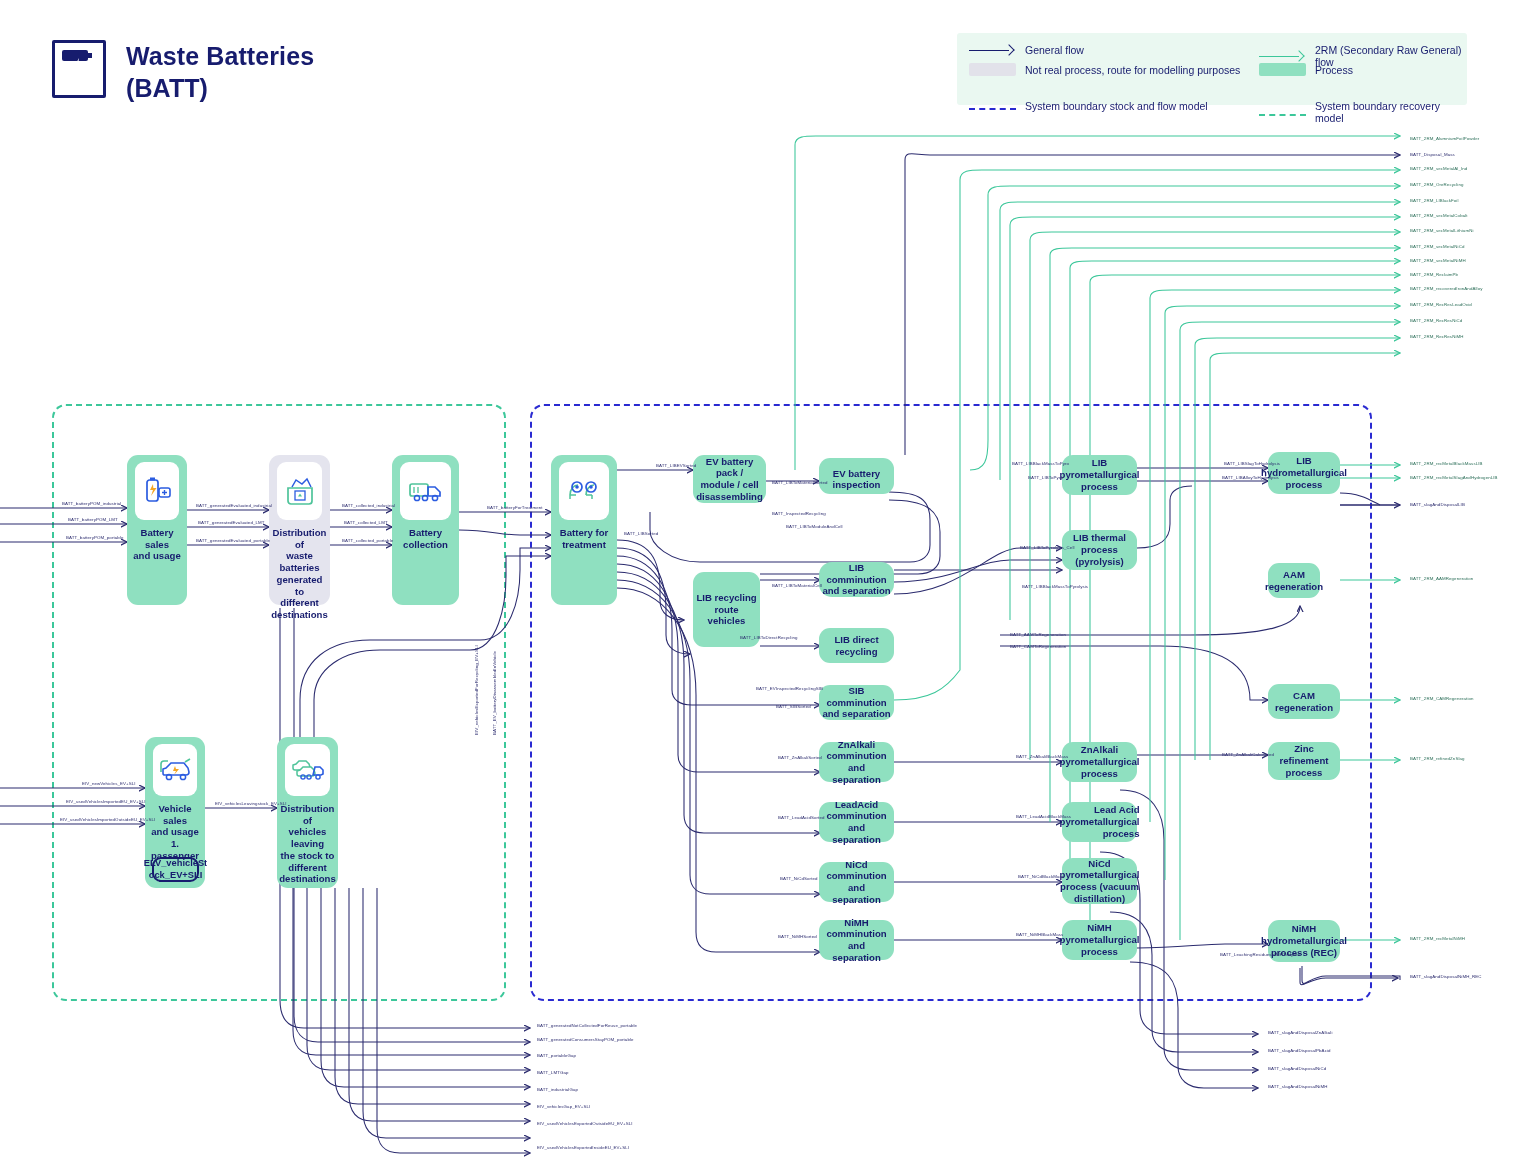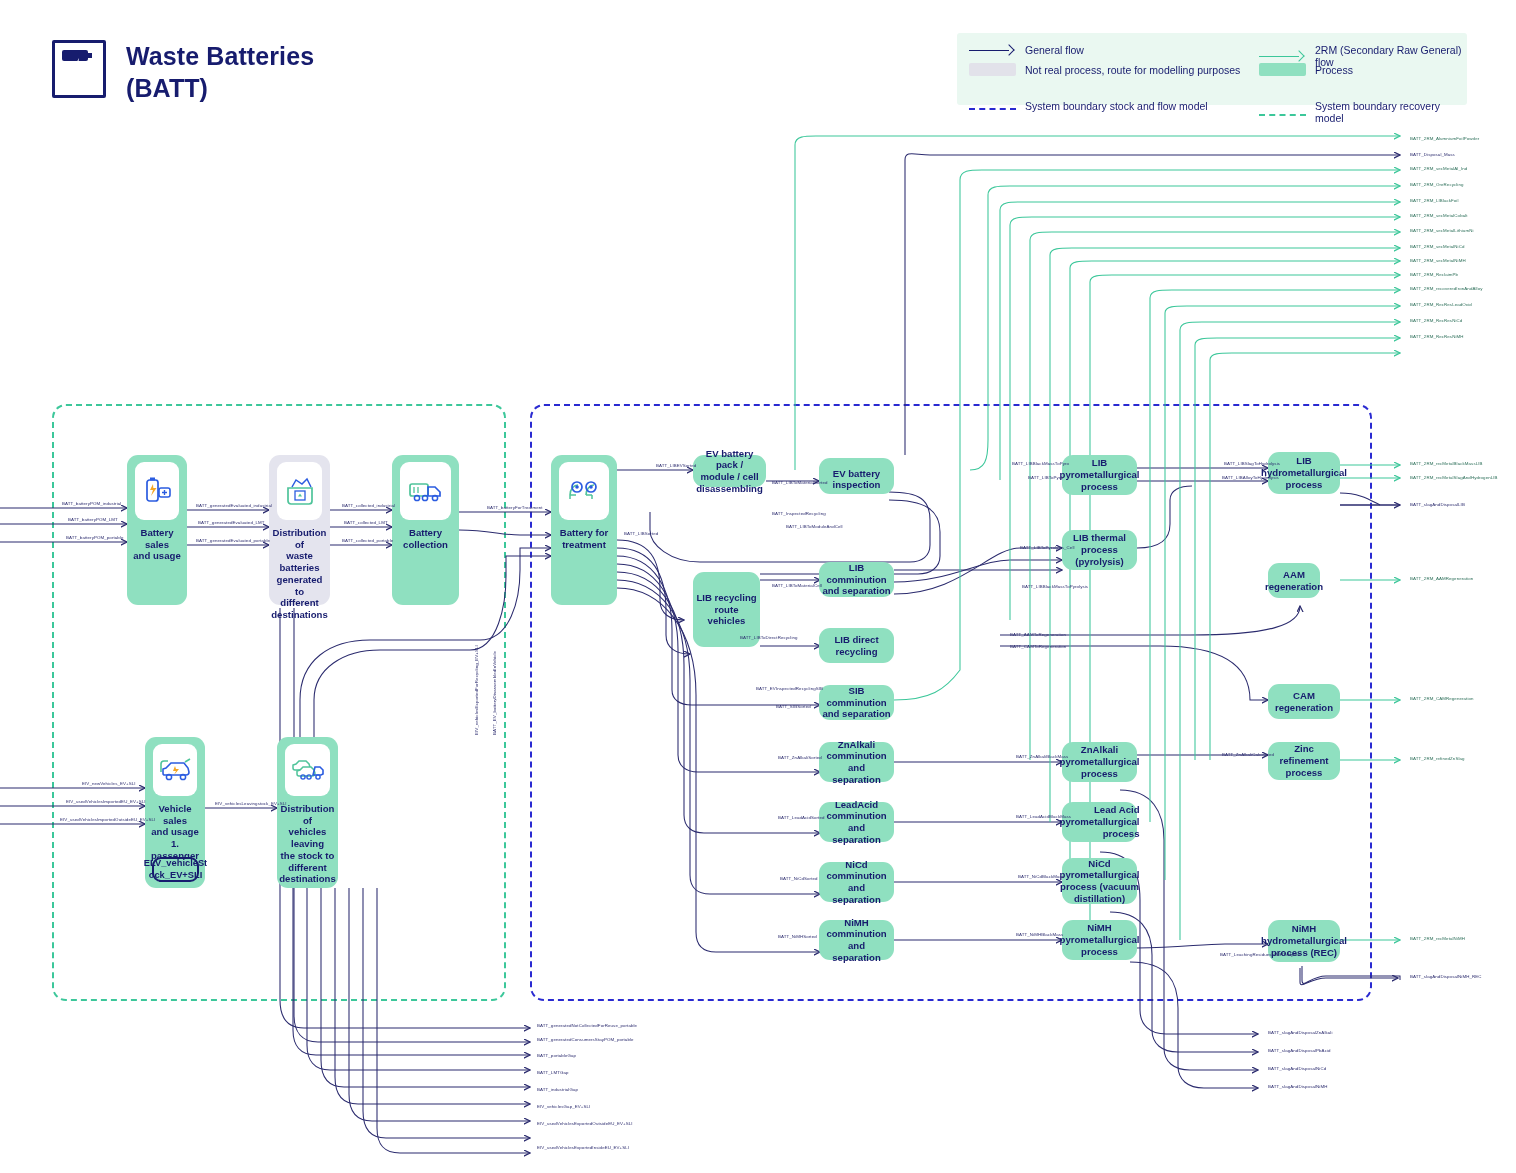--- a/index.html
+++ b/index.html
@@ -325,37 +325,37 @@
         <circle cx="27" cy="12" r="5" fill="none" stroke="#2b5ce0" stroke-width="1.7"></circle>
         <circle cx="13" cy="12" r="1.8" fill="#2b5ce0"></circle>
           <circle cx="27" cy="12" r="1.8" fill="#2b5ce0"></circle>
         <path d="M6 20h6M22 20h6M6 20v4M28 20v4" stroke="#4fc49a" stroke-width="1.5" fill="none"></path>
       </svg>
     </div>
     <span style="white-space:pre-line">Battery for
 treatment</span>
   </div>
 
-  <div class="node" style="left:693px;top:455px;width:73px;height:32px;">
+  <div class="node" style="left:693px;top:455px;width:73px;height:48px;">
     <span style="white-space:pre-line">EV battery pack /
 module / cell
 disassembling</span>
     </div>
 
   <div class="node" style="left:819px;top:458px;width:75px;height:36px;justify-content:flex-end;">
     <span style="white-space:pre-line">EV battery
 inspection</span>
     </div>
 
   <div class="node" style="left:693px;top:572px;width:67px;height:75px;">
     <span style="white-space:pre-line">LIB recycling
 route vehicles</span>
     </div>
 
-  <div class="node" style="left:819px;top:562px;width:75px;height:35px;">
+  <div class="node" style="left:819px;top:562px;width:75px;height:35px;border-radius:13px;">
     <span style="white-space:pre-line">LIB comminution
 and separation</span>
     </div>
 
   <div class="node" style="left:819px;top:628px;width:75px;height:35px;">
     <span style="white-space:pre-line">LIB direct
 recycling</span>
     </div>
 
   <div class="node" style="left:819px;top:685px;width:75px;height:35px;">

